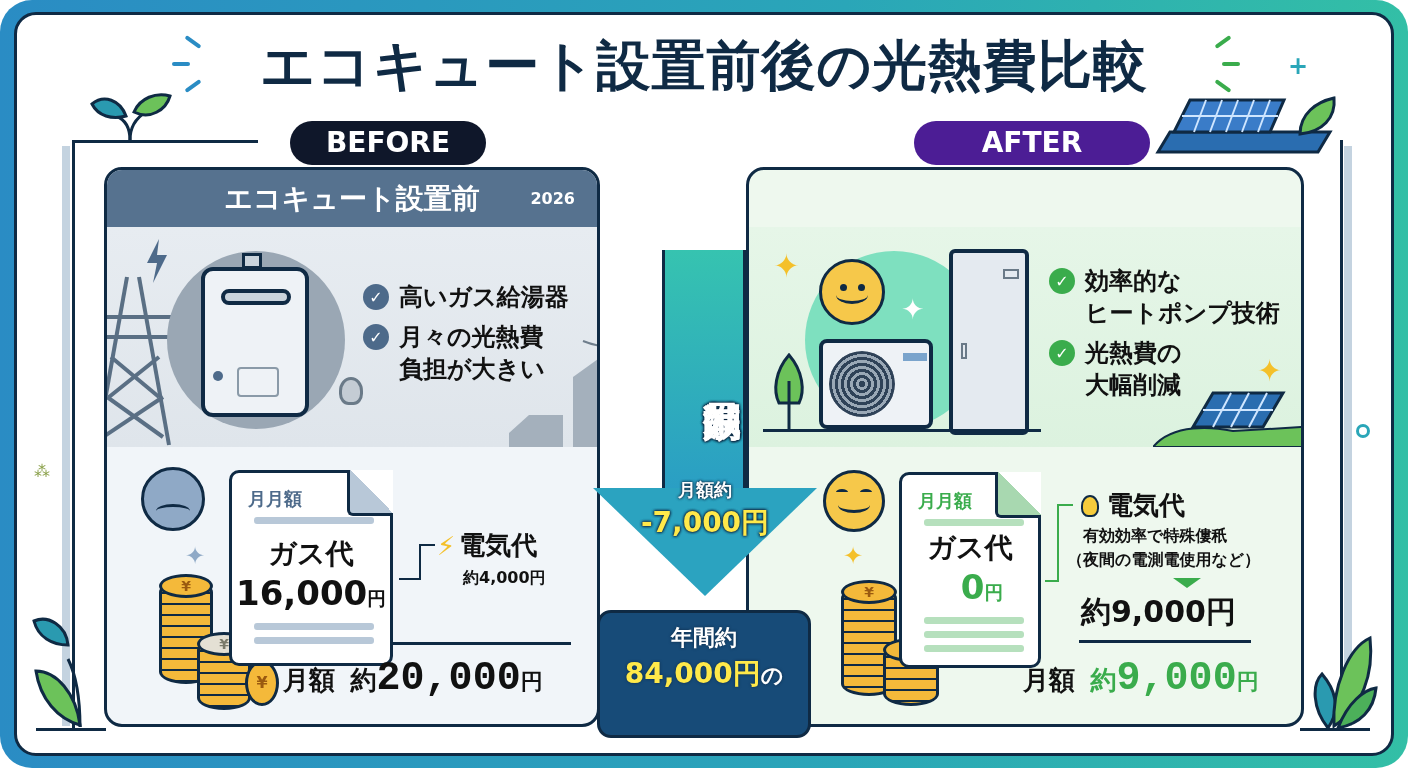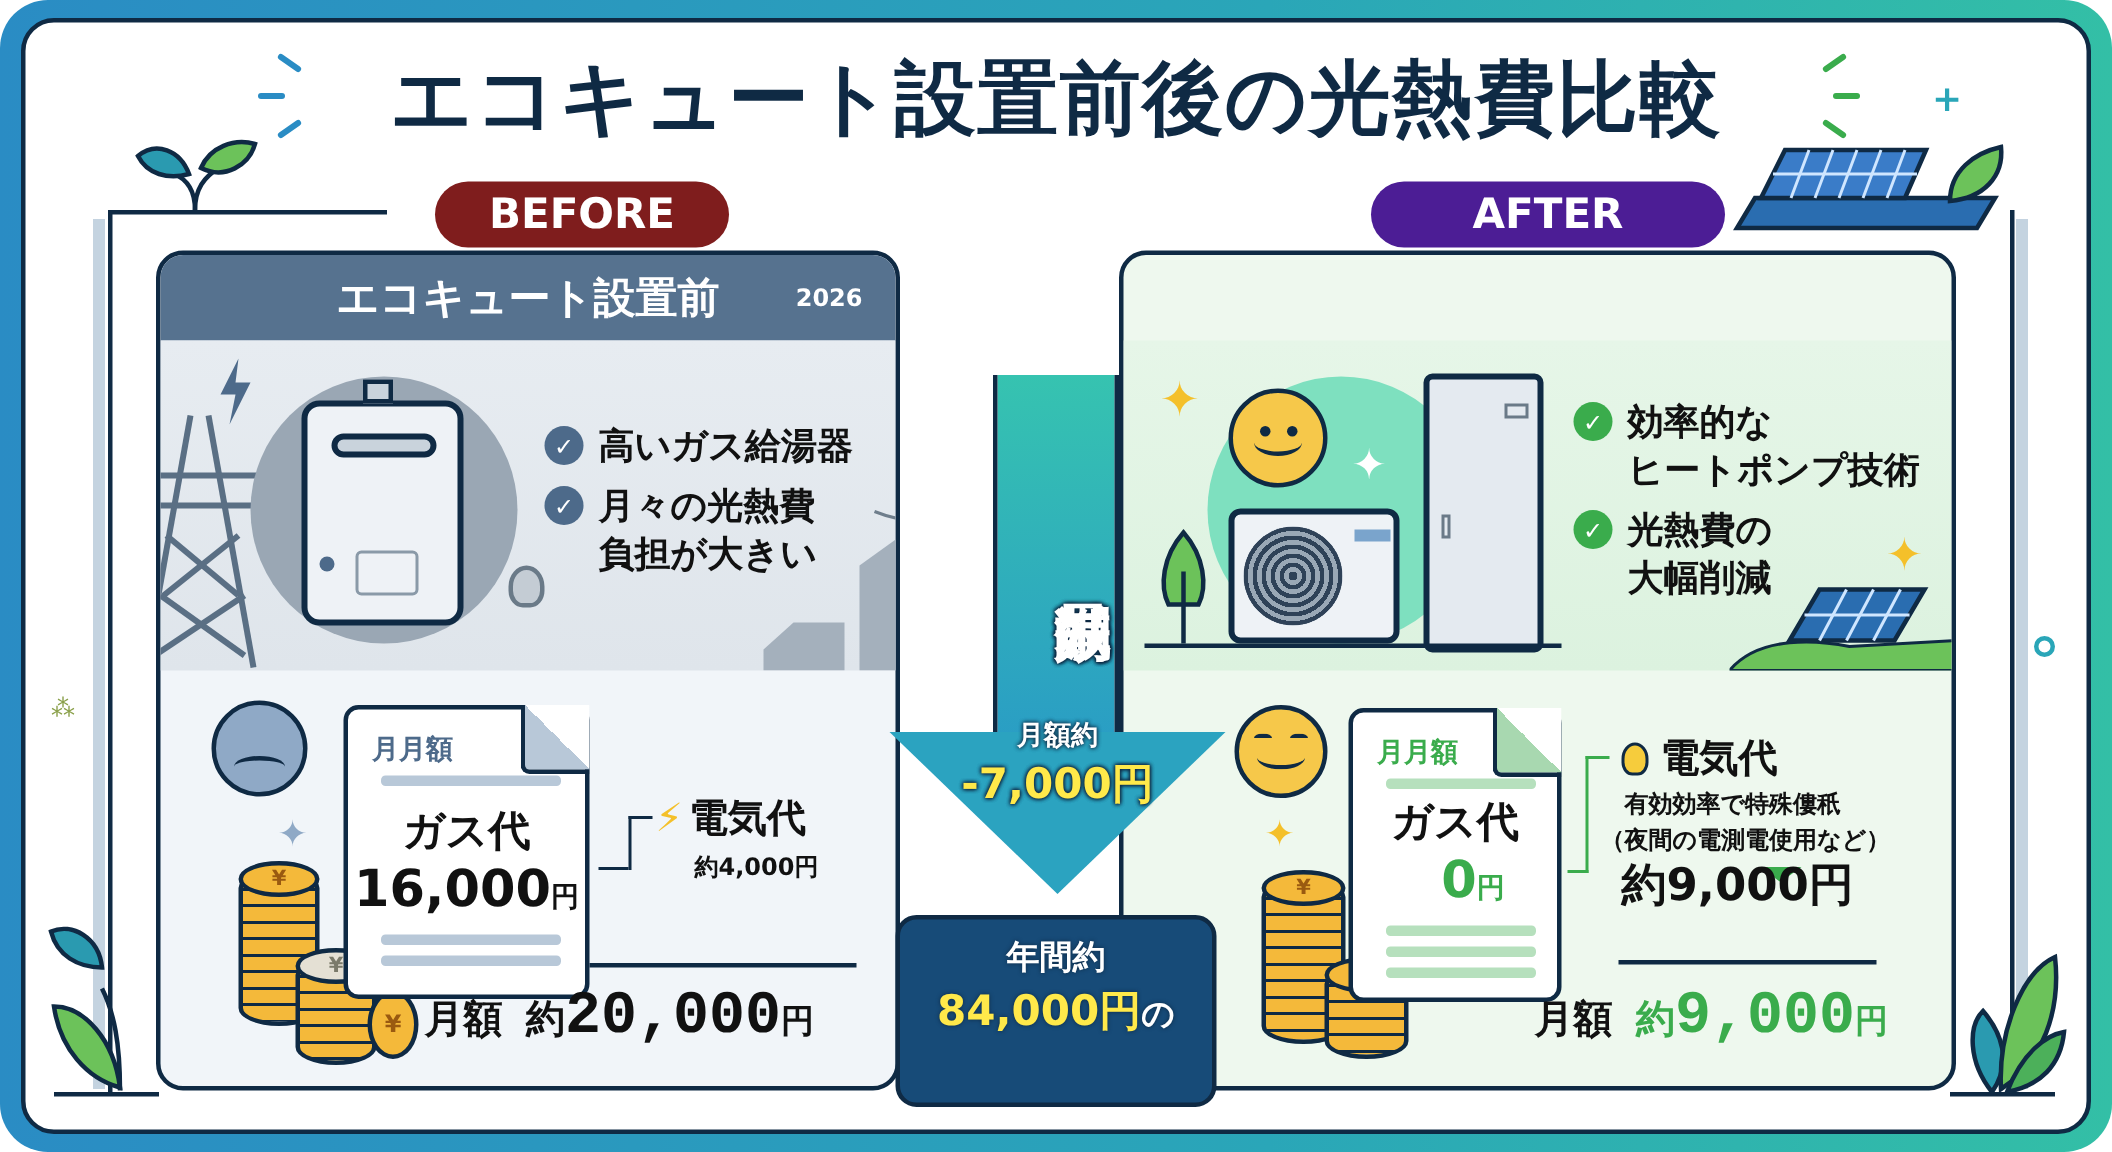--- a/index.html
+++ b/index.html
@@ -25,21 +25,21 @@
 
   
   .accent-line { position: absolute; background: #0f2a44; }
   .accent-line.soft { background: #c4d3e0; }
 
   
   .pill {
     position: absolute; height: 44px; border-radius: 22px; color: #fff;
     font-size: 28px; font-weight: bold; text-align: center; line-height: 44px;
   }
-  .pill.before { left: 290px; top: 121px; width: 196px; background: #7f1d1d; }
+  .pill.before { left: 290px; top: 121px; width: 196px; background: #0f172a; }
   .pill.after  { left: 914px; top: 121px; width: 236px; background: #4c1d95; }
 
   .panel {
     position: absolute; border: 3px solid #0f2a44; border-radius: 18px; overflow: hidden;
   }
   .panel.before { left: 104px; top: 167px; width: 496px; height: 560px; background: #f1f5f9; }
   .panel.after  { left: 746px; top: 167px; width: 558px; height: 560px; background: #eef8ee; }
 
   .panel-header {
     height: 57px; color: #fff; font-size: 28px; font-weight: bold;
@@ -375,21 +375,21 @@
   <div class="accent-line" style="left:308px;top:334px;width:2px;height:78px;background:#3aac4c;"></div>
   <div class="accent-line" style="left:308px;top:334px;width:16px;height:2px;background:#3aac4c;"></div>
 
   <div class="elec-title" style="left:332px;top:318px;">
     <span style="display:inline-block;width:18px;height:22px;background:#f6cc3c;border:2px solid #0f2a44;border-radius:50% 50% 40% 40%;margin-right:8px;"></span>
     <span>電気代</span>
   </div>
   <div class="elec-sub" style="left:334px;top:356px;">有効効率で特殊僂秖</div>
   <div class="elec-sub" style="left:318px;top:380px;">（夜間の電測電使用など）</div>
   <div class="icon" style="left:424px;top:408px;width:0;height:0;border-left:14px solid transparent;border-right:14px solid transparent;border-top:10px solid #3aac4c;"></div>
-  <div class="elec-sub" style="left:332px;top:400px;font-size:30px;">約9,000円</div>
+  <div class="elec-sub" style="left:332px;top:422px;font-size:30px;">約9,000円</div>
 
   <div class="total-line" style="left:330px;top:470px;width:172px;"></div>
   <div class="total" style="left:274px;top:486px;font-size:26px;">
     <span>月額</span>
     <span style="color:#3aac4c;">約</span><span style="font-size:40px;color:#3aac4c;">9,000</span><span style="font-size:22px;color:#3aac4c;">円</span>
   </div>
 </div>
 
 <div class="arrow-shaft"></div>
 <div class="arrow-label">削減効果</div>

